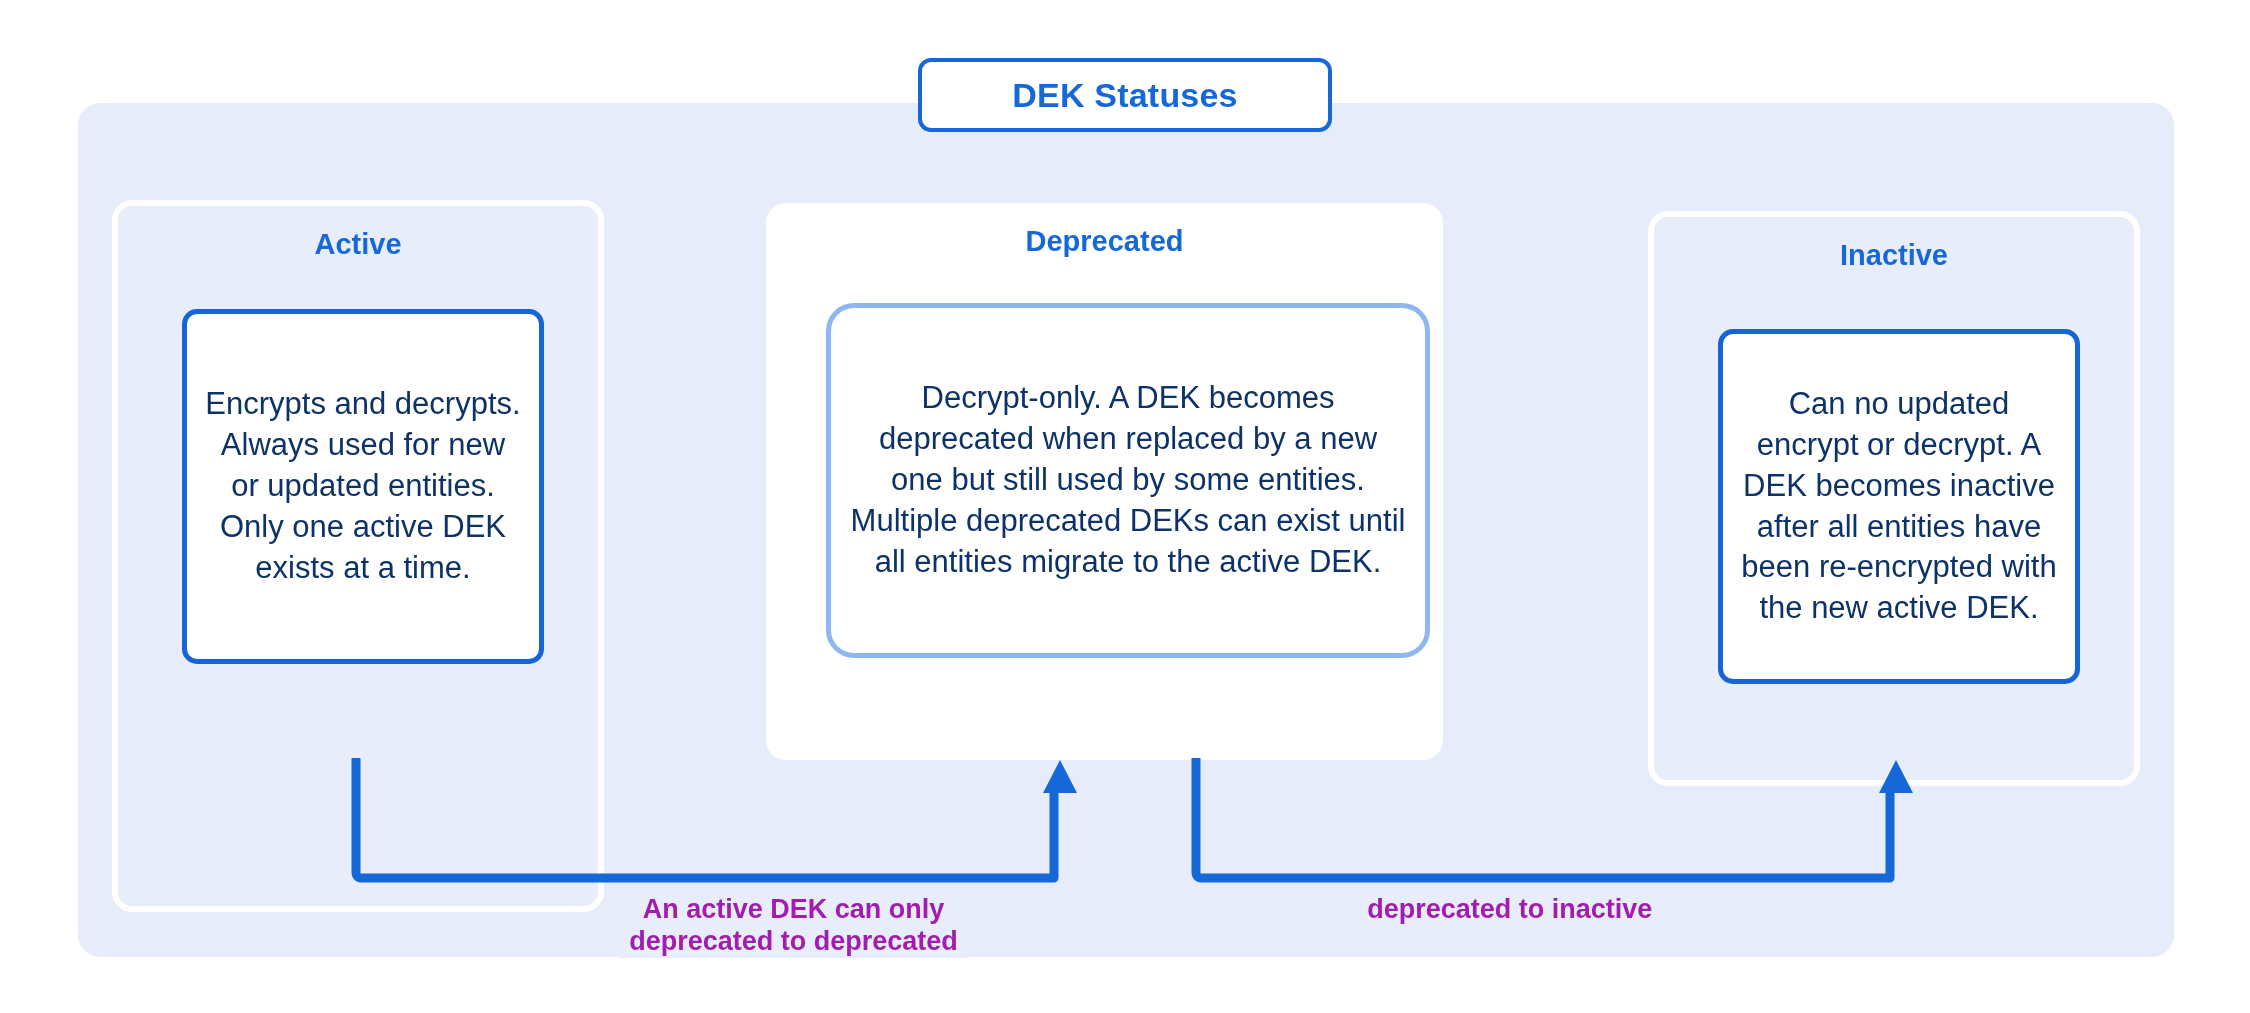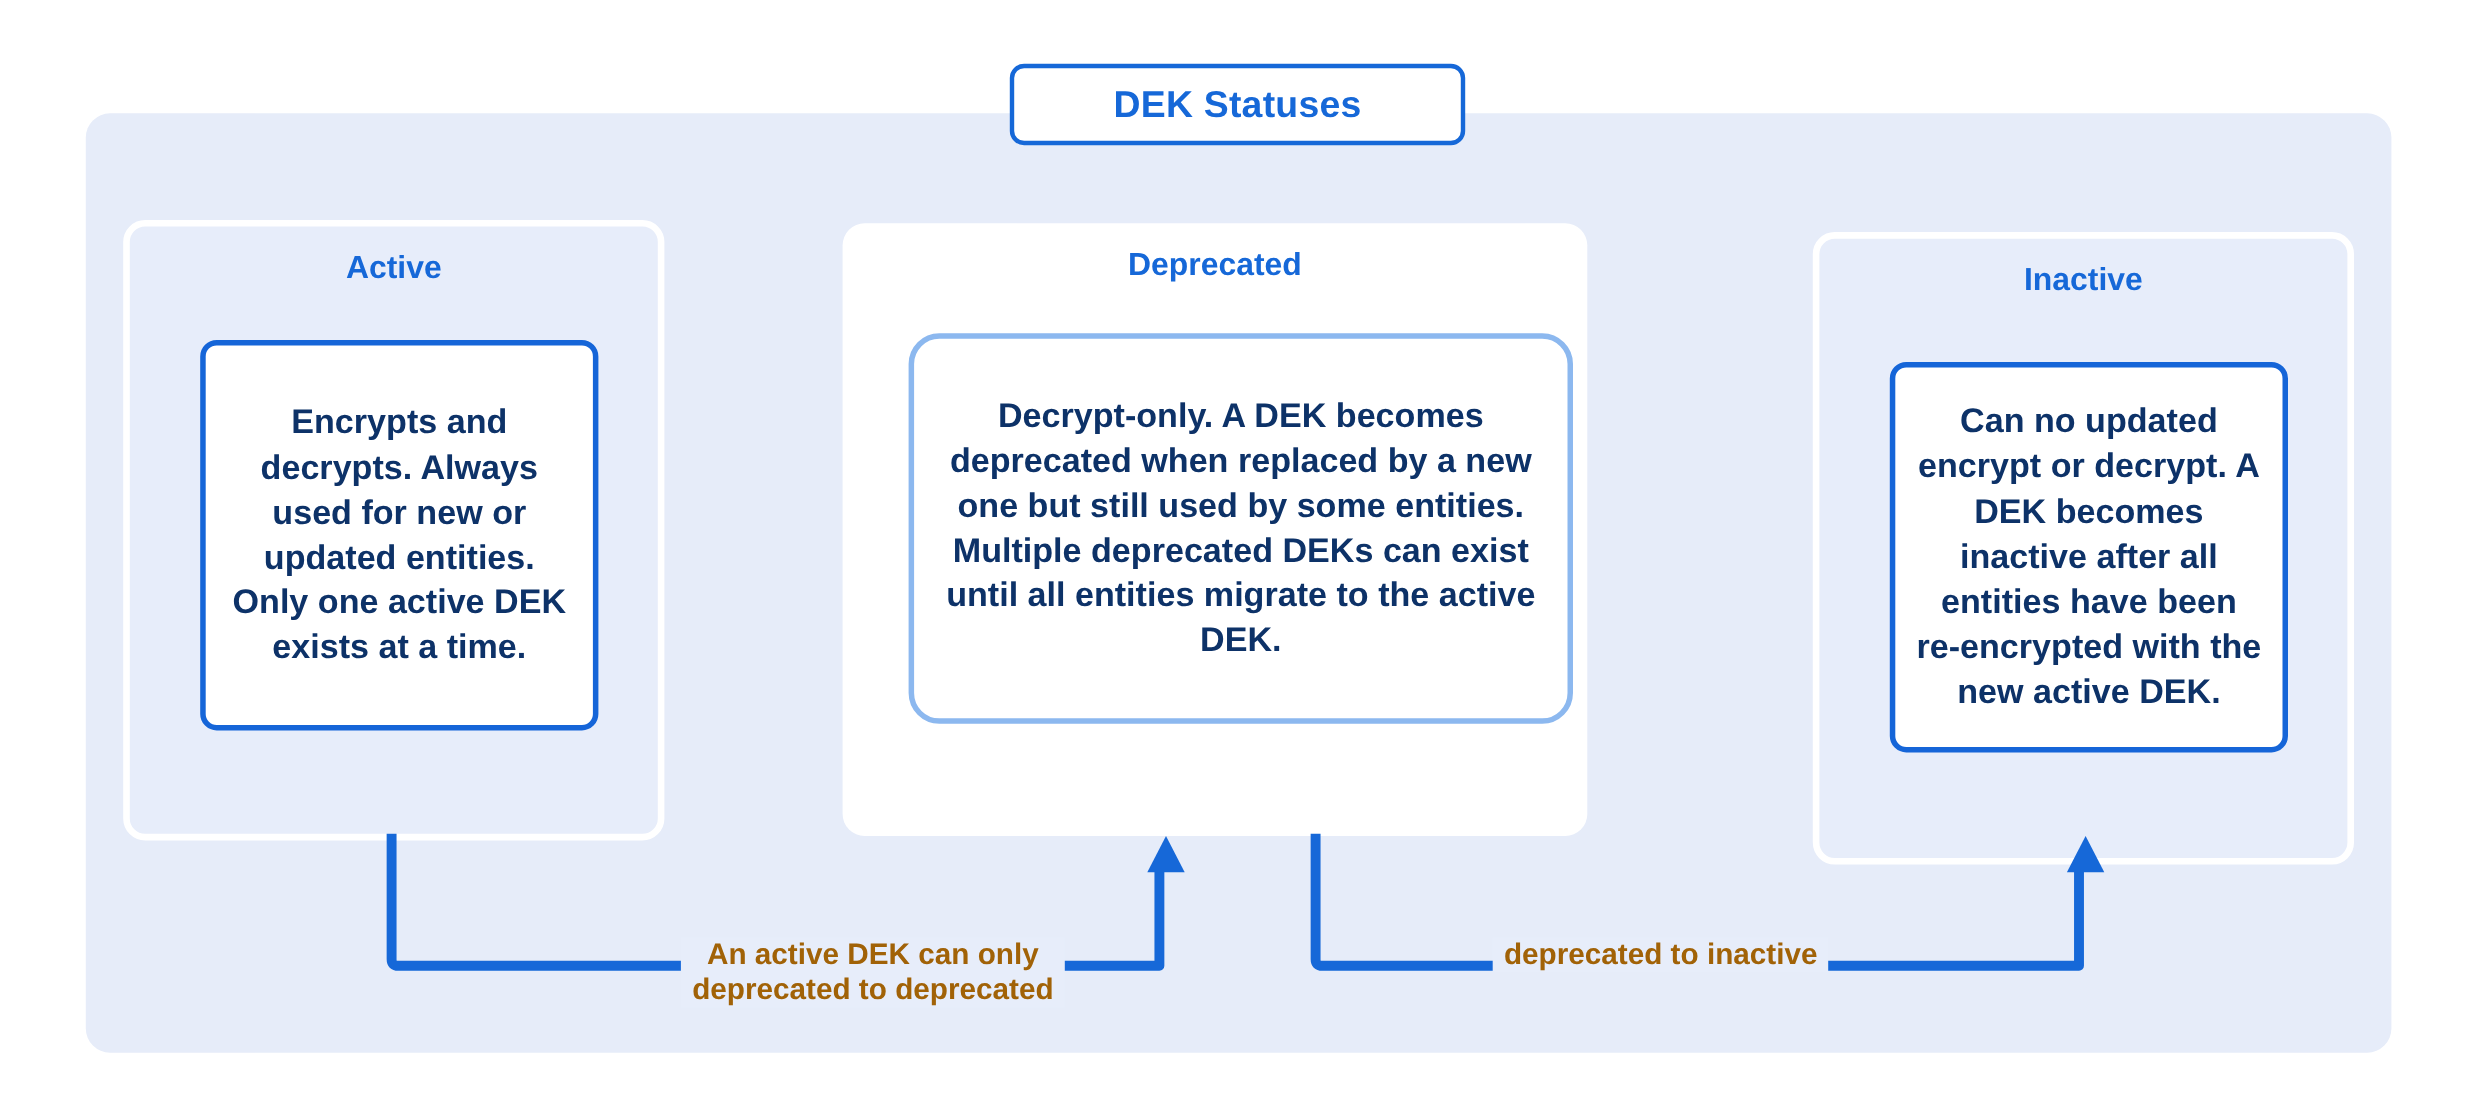--- a/index.html
+++ b/index.html
@@ -69,21 +69,21 @@
   .column.tinted {
     background: #e7edfa;
     border: 6px solid #ffffff;
   }
   
   .column.plain {
     background: #ffffff;
     border: none;
   }
 
-  .col-active   { left: 112px;  top: 200px; width: 492px;  height: 564px; }
+  .col-active   { left: 112px;  top: 200px; width: 492px;  height: 712px; }
   .col-deprec   { left: 766px;  top: 203px; width: 677px;  height: 557px; }
   .col-inactive { left: 1648px; top: 211px; width: 492px;  height: 575px; }
 
   .col-heading {
     position: absolute;
     left: 0;
     right: 0;
     text-align: center;
     font-size: 29px;
     font-weight: bold;
@@ -97,21 +97,20 @@
   
   .inner-box {
     position: absolute;
     box-sizing: border-box;
     background: #ffffff;
     border-radius: 15px;
     display: flex;
     align-items: center;
     justify-content: center;
     padding: 9px 18px;
-    font-weight: bold;
   }
   .inner-box.strong { border: 5px solid #1565d8; }
   .inner-box.light  { border: 5px solid #8cb8ef; }
 
   .col-active   .inner-box { left: 64px; top: 103px; width: 362px; height: 355px; }
   .col-deprec   .inner-box { left: 60px; top: 100px; width: 604px; height: 355px; border-radius: 28px; }
   .col-inactive .inner-box { left: 64px; top: 112px; width: 362px; height: 355px; }
 
   .inner-text {
     font-size: 31px;
@@ -133,24 +132,25 @@
   }
 
   
   .edge-label {
     position: absolute;
     z-index: 12;
     text-align: center;
     font-size: 27px;
     font-weight: bold;
     line-height: 1.18;
-    color: #a16207;
+    color: #a21caf;
     background: #e7edfa;
     white-space: nowrap;
     padding: 0 10px;
+    margin-top: 42px;
   }
   .edge-label-1 { left: 512px;  top: 852px; }
   .edge-label-2 { left: 1380px; top: 852px; }
 </style>
 </head>
 <body>
 
 <div id="stage">
 
   <div class="panel"></div>

